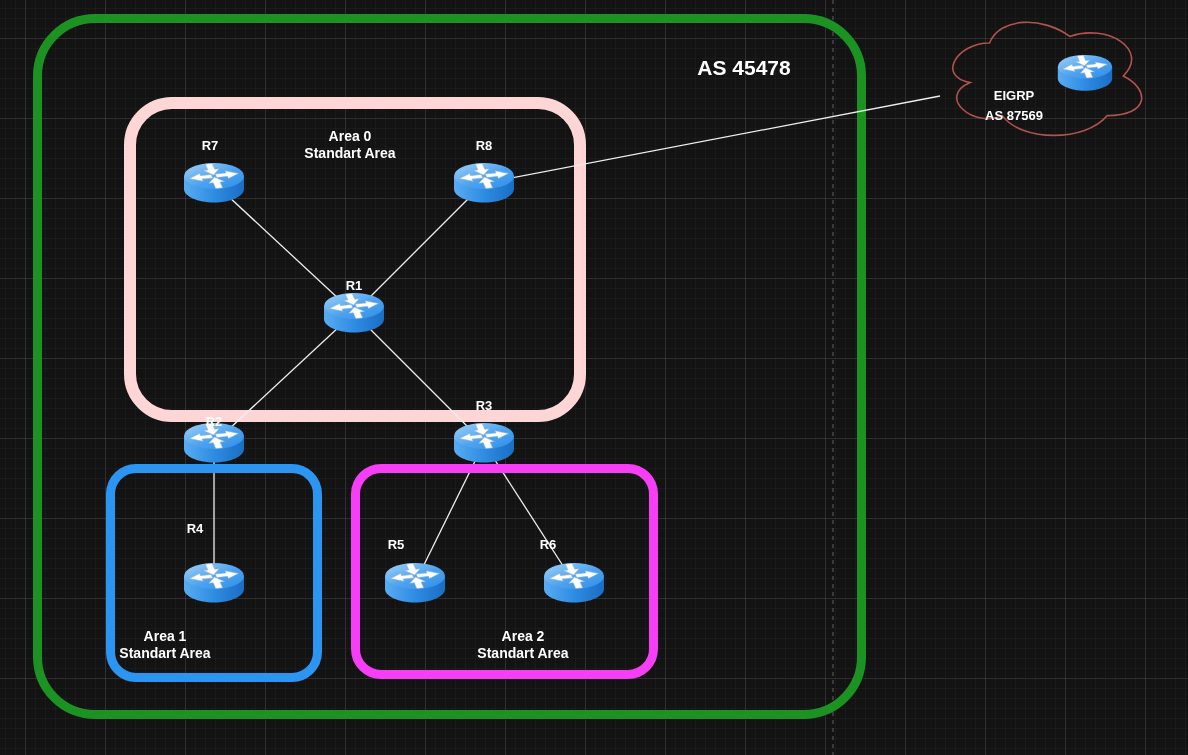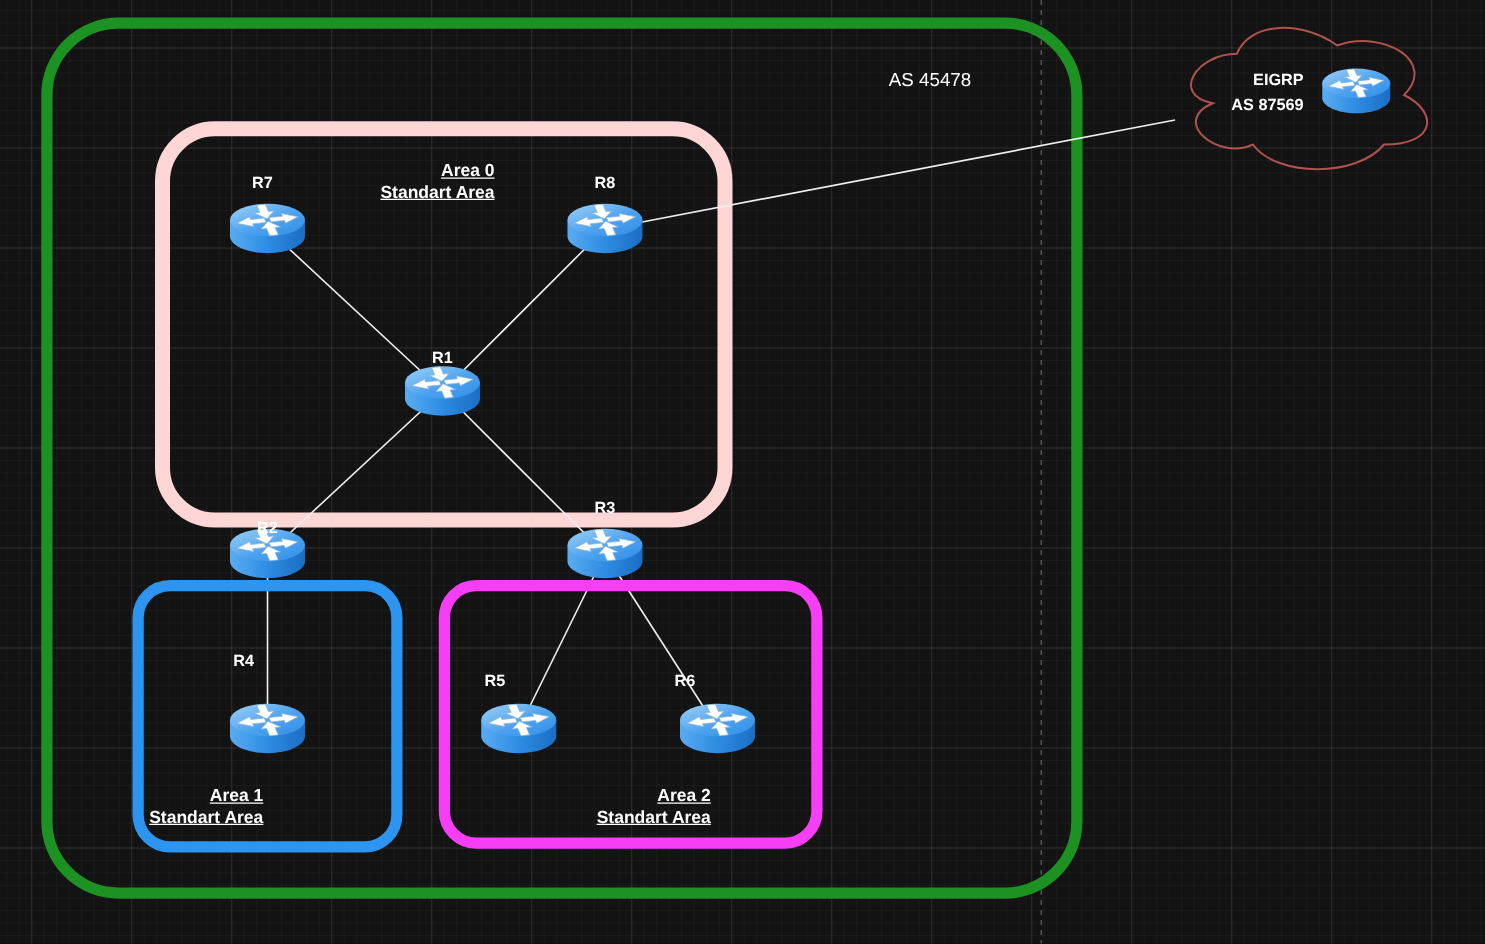--- a/index.html
+++ b/index.html
@@ -28,29 +28,29 @@
   #edge-layer{z-index:2;}
   #cloud-layer{z-index:4;}
   .node{position:absolute;z-index:4;width:64px;height:46px;}
   .node svg{display:block;}
   .nlabel{
     position:absolute;z-index:5;transform:translateX(-50%);
     font-size:13px;font-weight:700;white-space:nowrap;line-height:15px;text-align:right;
   }
   .area-label{
     position:absolute;z-index:5;transform:translateX(-50%);
-    text-align:right;font-size:14px;font-weight:700;line-height:17px;white-space:nowrap;text-decoration:underline;
+    text-align:center;font-size:14px;font-weight:700;line-height:17px;white-space:nowrap;
   }
   .as-label{
     position:absolute;z-index:5;transform:translateX(-50%);
-    font-size:15px;font-weight:400;white-space:nowrap;
+    font-size:21px;font-weight:700;white-space:nowrap;
   }
   .cloud-label{
     position:absolute;z-index:5;transform:translateX(-50%);
-    text-align:right;font-size:13px;font-weight:700;line-height:20px;white-space:nowrap;
+    text-align:center;font-size:13px;font-weight:700;line-height:20px;white-space:nowrap;margin-top:32px;
   }
   #defs-svg{position:absolute;width:0;height:0;}
 </style>
 </head>
 <body>
 
 <div class="canvas">
 
   <svg id="defs-svg" aria-hidden="true">
     <defs>

